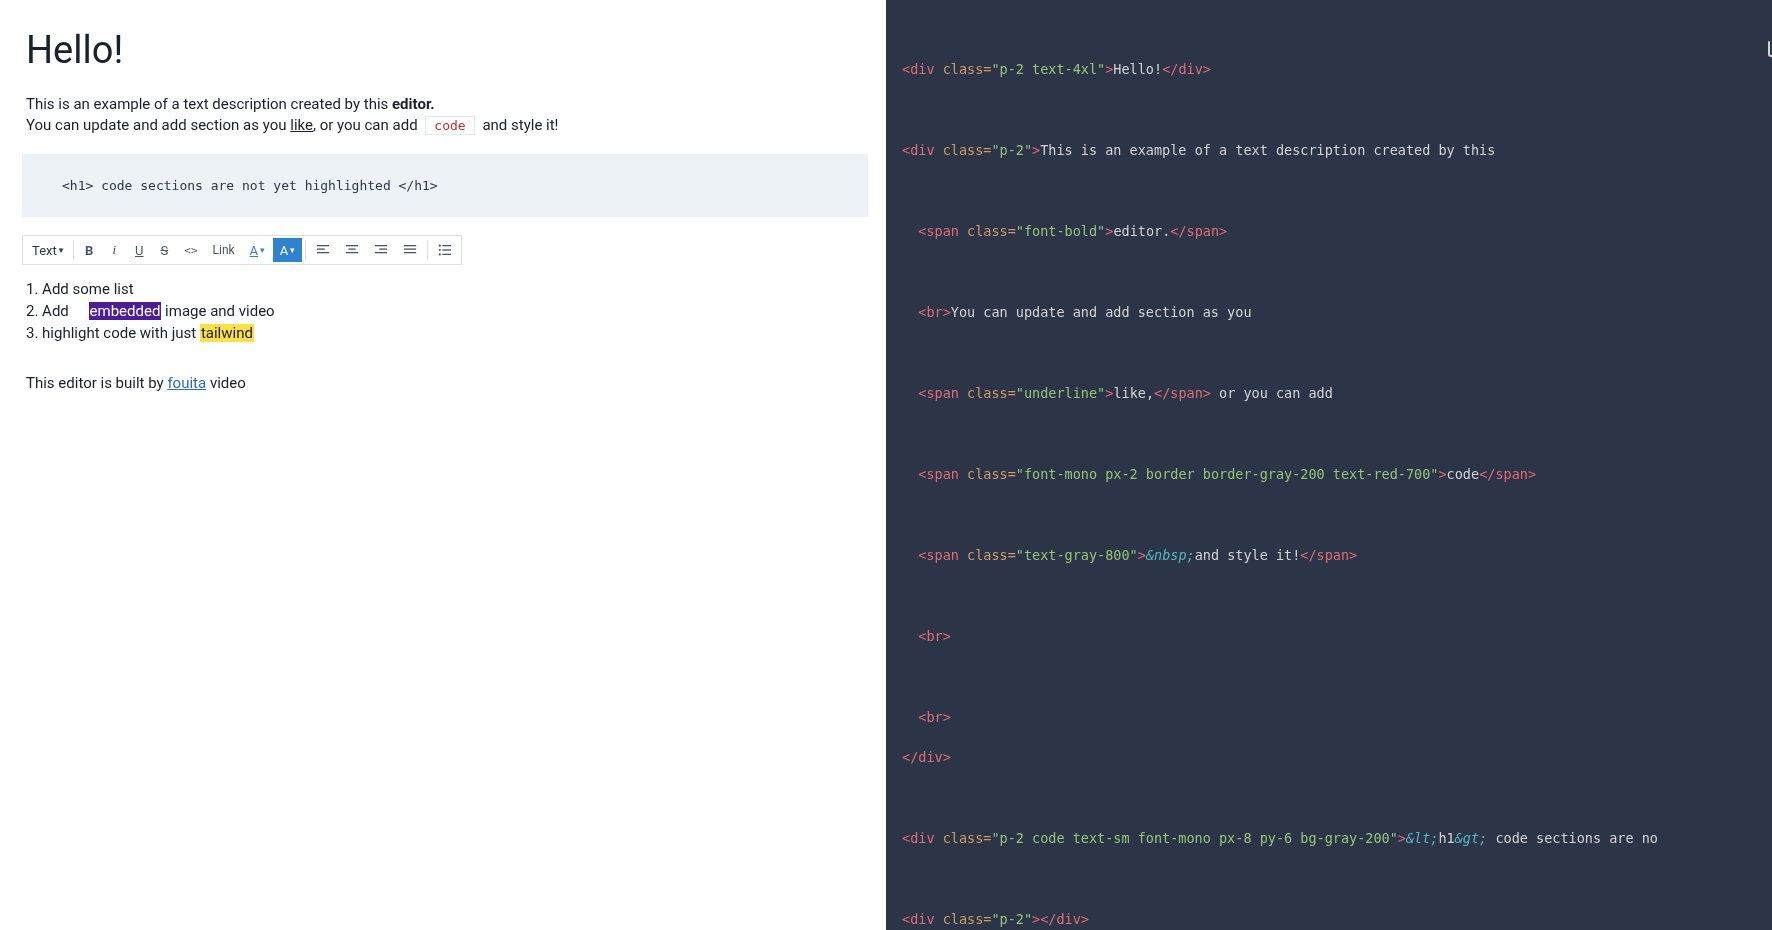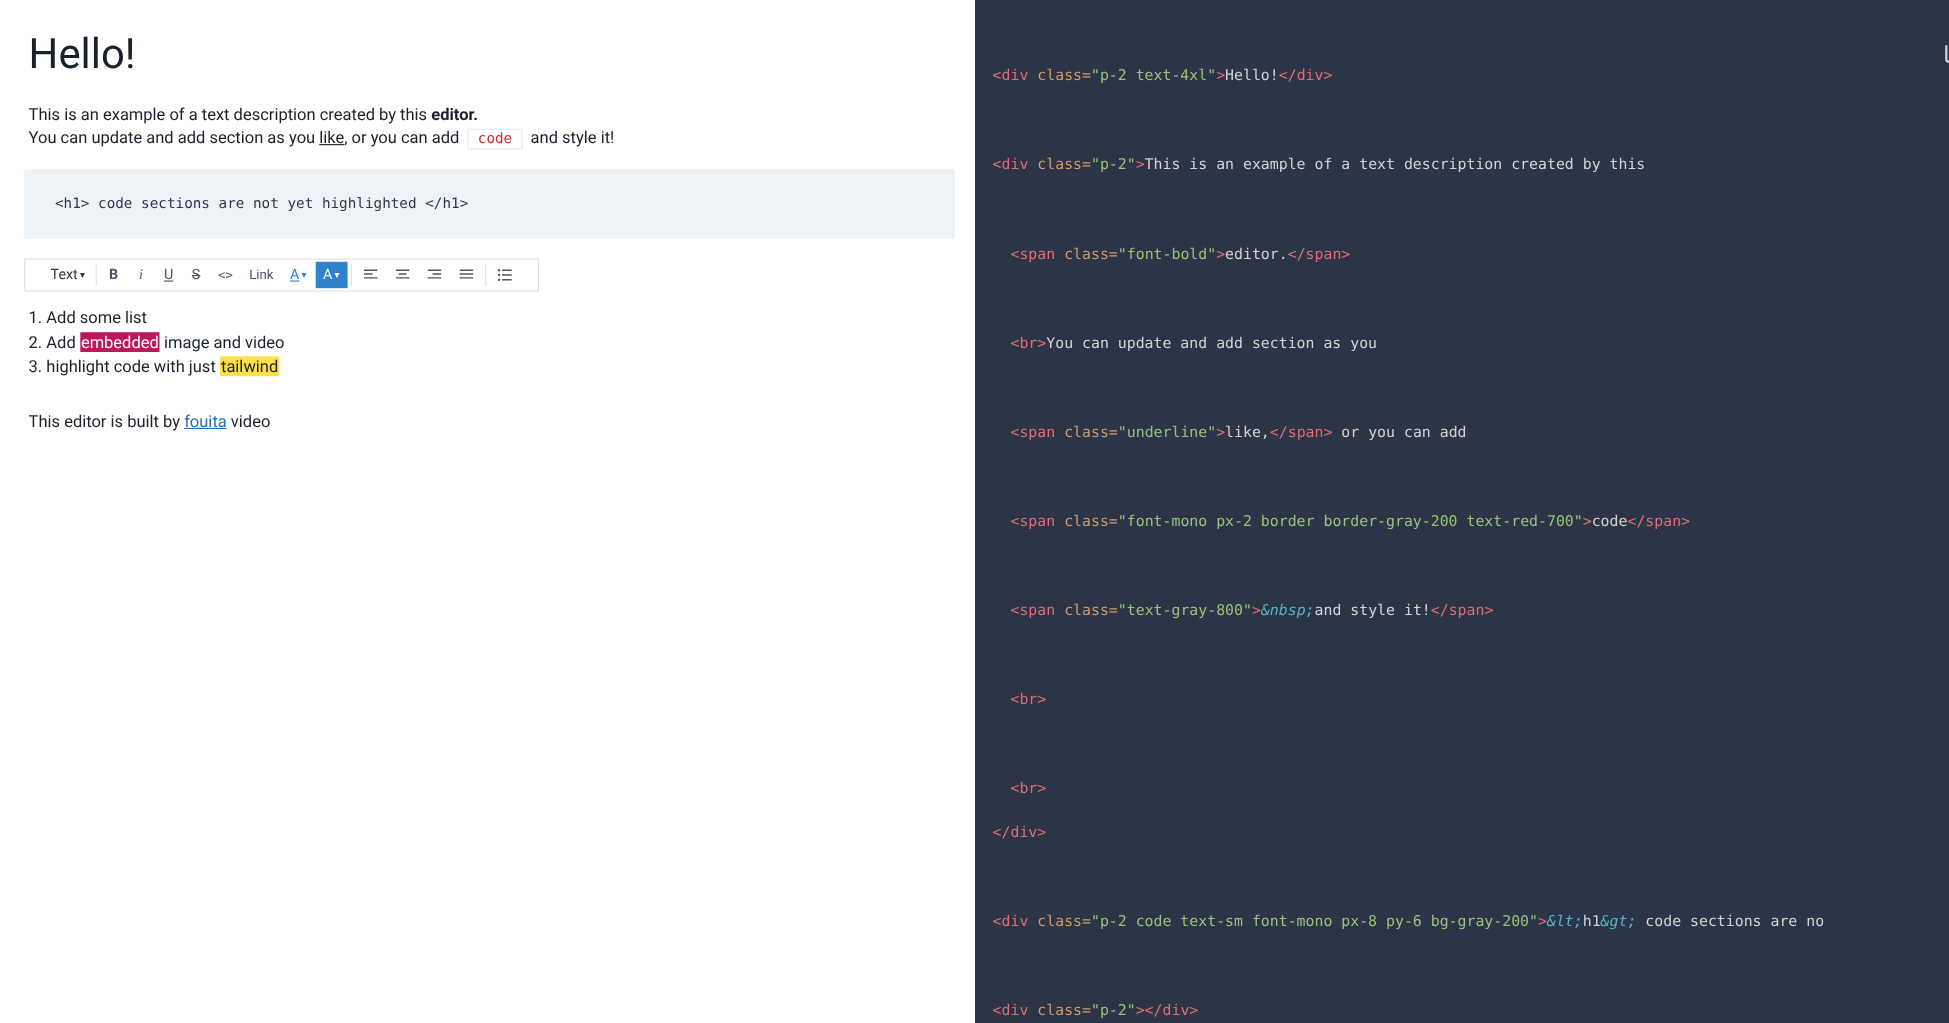--- a/index.html
+++ b/index.html
@@ -55,39 +55,39 @@
     .inline-code {
       font-family: monospace;
       border: 1px solid #e2e8f0;
       padding: 1px 8px;
       color: #c53030;
       margin: 0 4px;
       font-size: 13px;
     }
     .code-section {
       background: #edf2f7;
-      padding: 24px 28px;
+      padding: 24px 40px;
       margin: 18px 0;
       font-family: monospace;
       font-size: 13px;
       color: #2d3748;
     }
     .roadmap-title {
       font-size: 19px;
       font-weight: 700;
       color: #1a202c;
       padding: 0 4px;
       margin-top: 8px;
     }
     .toolbar {
       display: flex;
       align-items: center;
       border: 1px solid #e0e0e0;
       background: #fff;
-      padding: 2px 16px;
+      padding: 2px 2px;
       gap: 1px;
       margin: 0 0 4px 0;
       width: fit-content;
       position: relative;
       top: -10px;
     }
     .toolbar-btn {
       padding: 4px 7px;
       font-size: 13px;
       color: #4a5568;
@@ -107,23 +107,24 @@
       color: #fff;
     }
     .toolbar-sep { width: 1px; height: 20px; background: #e0e0e0; margin: 0 2px;}
     .list-content {
       font-size: 15px;
       padding: 0 4px;
       line-height: 1.45;
       color: #1a202c;
     }
     .embedded-highlight {
-      background: #be185d;
+      background: #4c1d95;
       color: #fff;
       padding: 0 1px;
+      margin-left: 16px;
     }
     .tailwind-highlight {
       background: #fde047;
       padding: 0 1px;
     }
     .footer-text {
       font-size: 15px;
       padding: 0 4px;
       margin-top: 30px;
       color: #1a202c;

